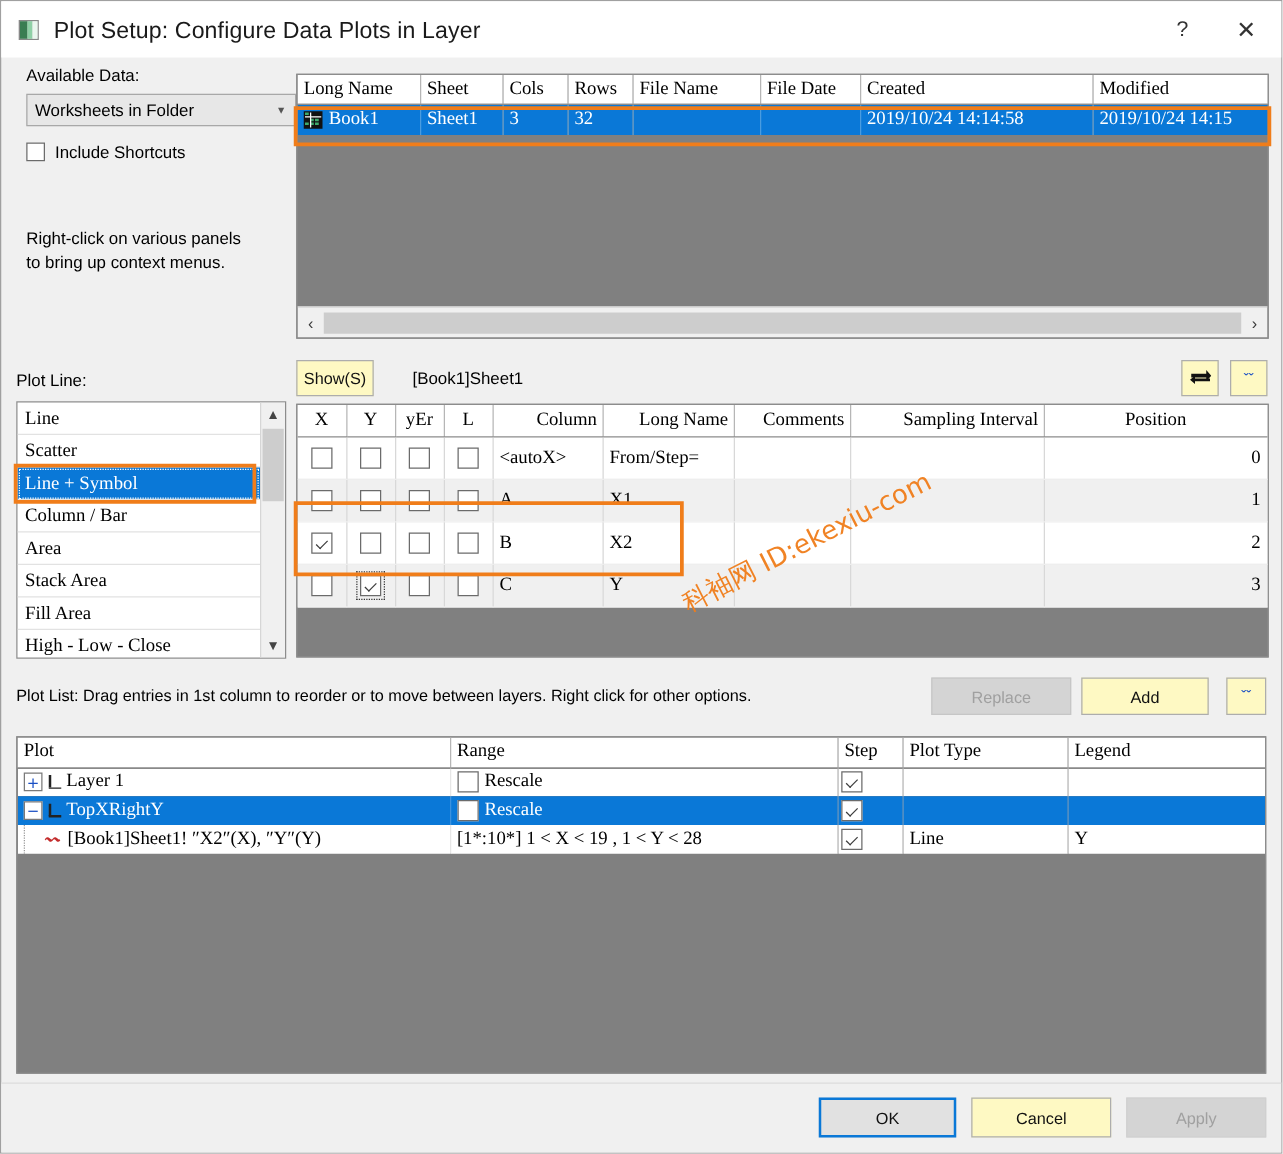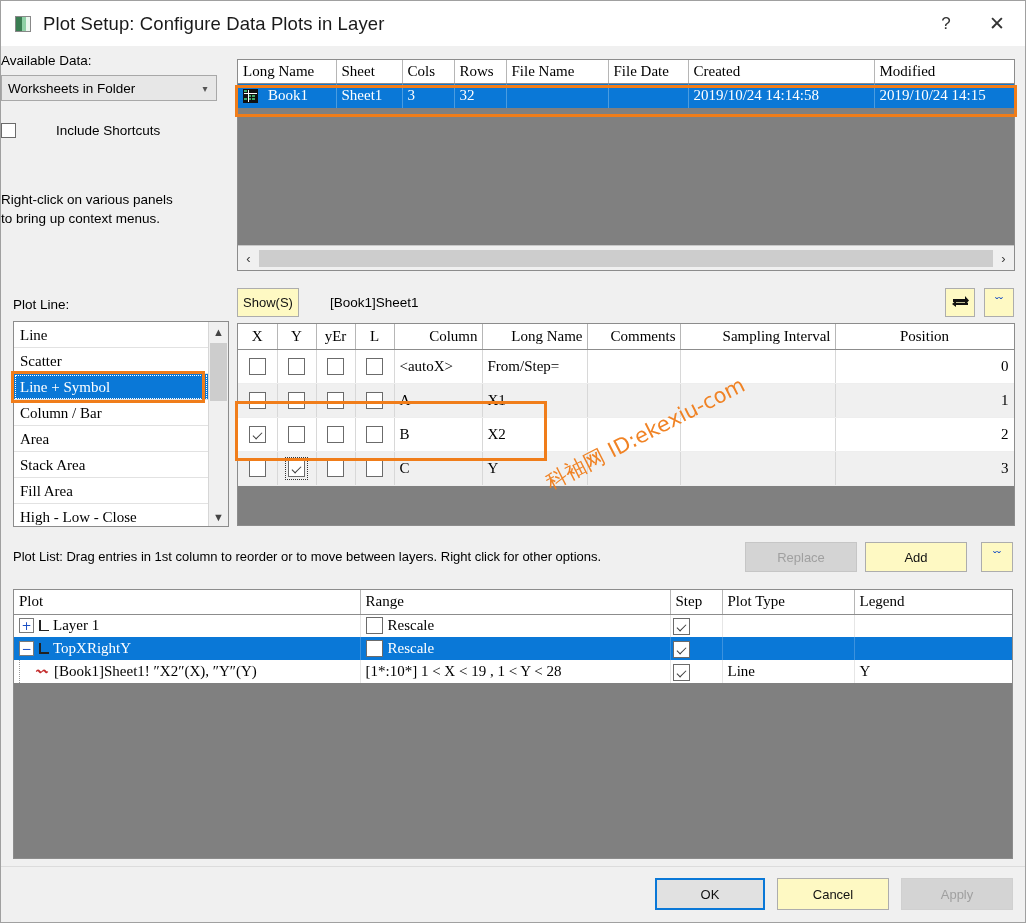--- a/index.html
+++ b/index.html
@@ -33,30 +33,30 @@
   .title-icon i.a{width:40%;background:#3a7d52;}
   .title-icon i.b{width:30%;background:#8fd0a6;}
   .title-icon i.c{width:30%;background:#eaf6ee;}
   .title-text{font-size:18.5px;color:#1a1a1a;letter-spacing:.1px;}
   .tb-btns{position:absolute;right:0;top:0;height:45px;display:flex;}
   .tb-btn{width:46px;height:45px;display:flex;align-items:center;justify-content:center;
           font-size:17px;color:#333;}
   .tb-btn.close{width:56px;font-size:19px;}
 
   
-  .left{position:absolute;left:0;top:52px;width:216px;}
+  .left{position:absolute;left:20px;top:52px;width:216px;}
   .lbl{font-size:13.5px;color:#000;margin-bottom:7px;display:block;}
   .combo{
     height:26px;border:1px solid #a8a8a8;background:#e7e7e7;
     display:flex;align-items:center;box-sizing:border-box;
     padding-left:6px;font-size:13.5px;position:relative;
   }
   .combo .cv{flex:1;}
   .combo .arr{width:22px;text-align:center;color:#555;font-size:10px;}
-  .chkrow{display:flex;align-items:center;margin-top:22px;gap:32px;}
+  .chkrow{display:flex;align-items:center;margin-top:13px;}
   .sqbox{
     width:15px;height:15px;border:1px solid #6b6b6b;background:#fff;
     box-sizing:border-box;display:inline-flex;align-items:center;justify-content:center;
   }
   .chkrow span.t{margin-left:8px;font-size:13.5px;}
   .hint{margin-top:52px;font-size:13.5px;line-height:19px;}
 
   
   .pt-label{position:absolute;left:12px;top:296px;font-size:13.5px;}
   .ptlist{
@@ -90,21 +90,21 @@
   table.grid th{
     background:#fff;font-weight:normal;text-align:left;
     border-right:1px solid #b6b6b6;border-bottom:1px solid #8c8c8c;
     padding:2px 5px;height:23px;box-sizing:border-box;white-space:nowrap;
   }
   table.grid td{
     border-right:1px solid #cfcfcf;padding:2px 5px;height:25px;
     box-sizing:border-box;white-space:nowrap;overflow:hidden;
   }
   tr.selrow td{background:#0a78d7;color:#fff;border-right:1px solid #4a9ce0;}
-  .bookcell{display:flex;align-items:center;gap:10px;}
+  .bookcell{display:flex;align-items:center;gap:5px;}
   .bookicon{
     width:15px;height:14px;background:#111;position:relative;flex:none;
     background-image:
       linear-gradient(#fff 0 0),linear-gradient(#fff 0 0),
       linear-gradient(#3fa96b 0 0),linear-gradient(#3fa96b 0 0),linear-gradient(#3fa96b 0 0),
       linear-gradient(#3fa96b 0 0),linear-gradient(#3fa96b 0 0),linear-gradient(#3fa96b 0 0);
     background-repeat:no-repeat;
     background-size:13px 1px,1px 12px, 3px 2px,3px 2px,3px 2px, 3px 2px,3px 2px,3px 2px;
     background-position:1px 4px,5px 1px, 1px 1px,5px 6px,9px 6px, 1px 9px,5px 9px,9px 9px;
   }

